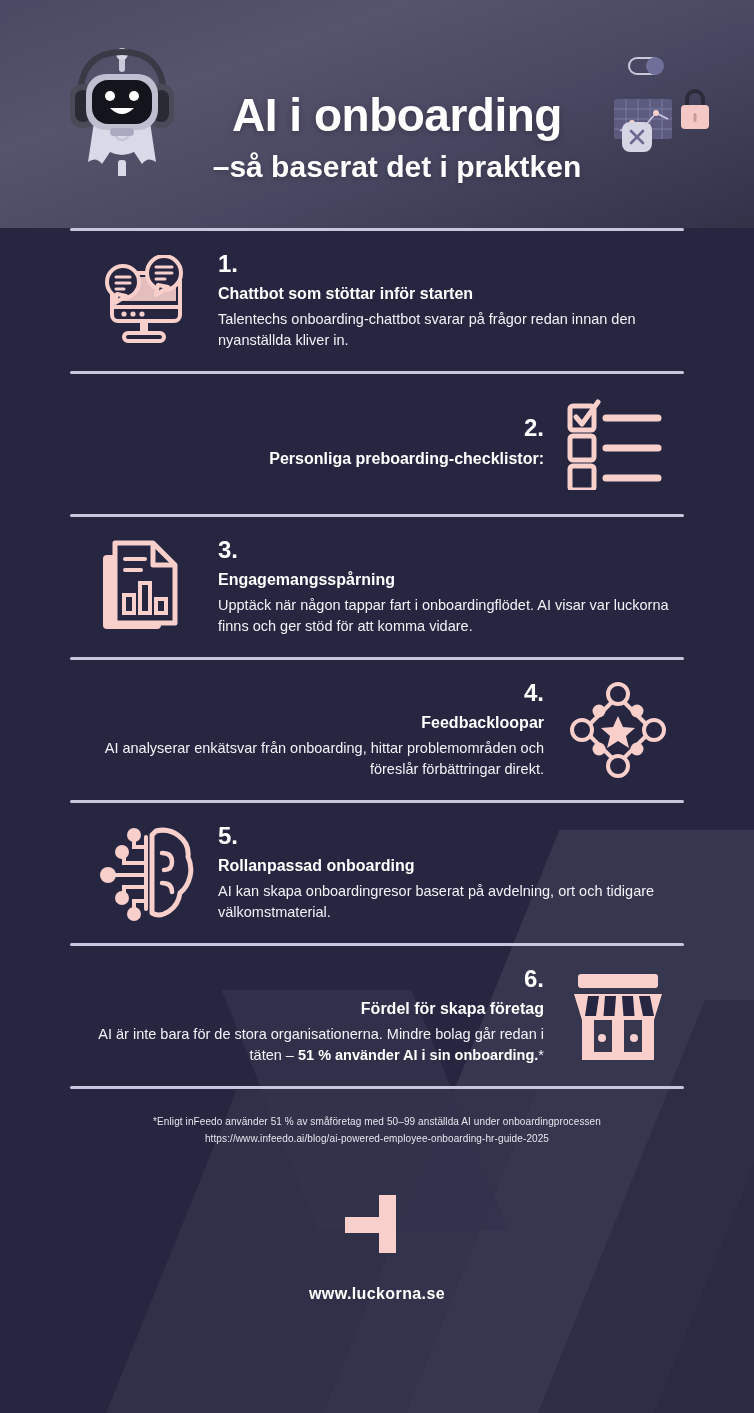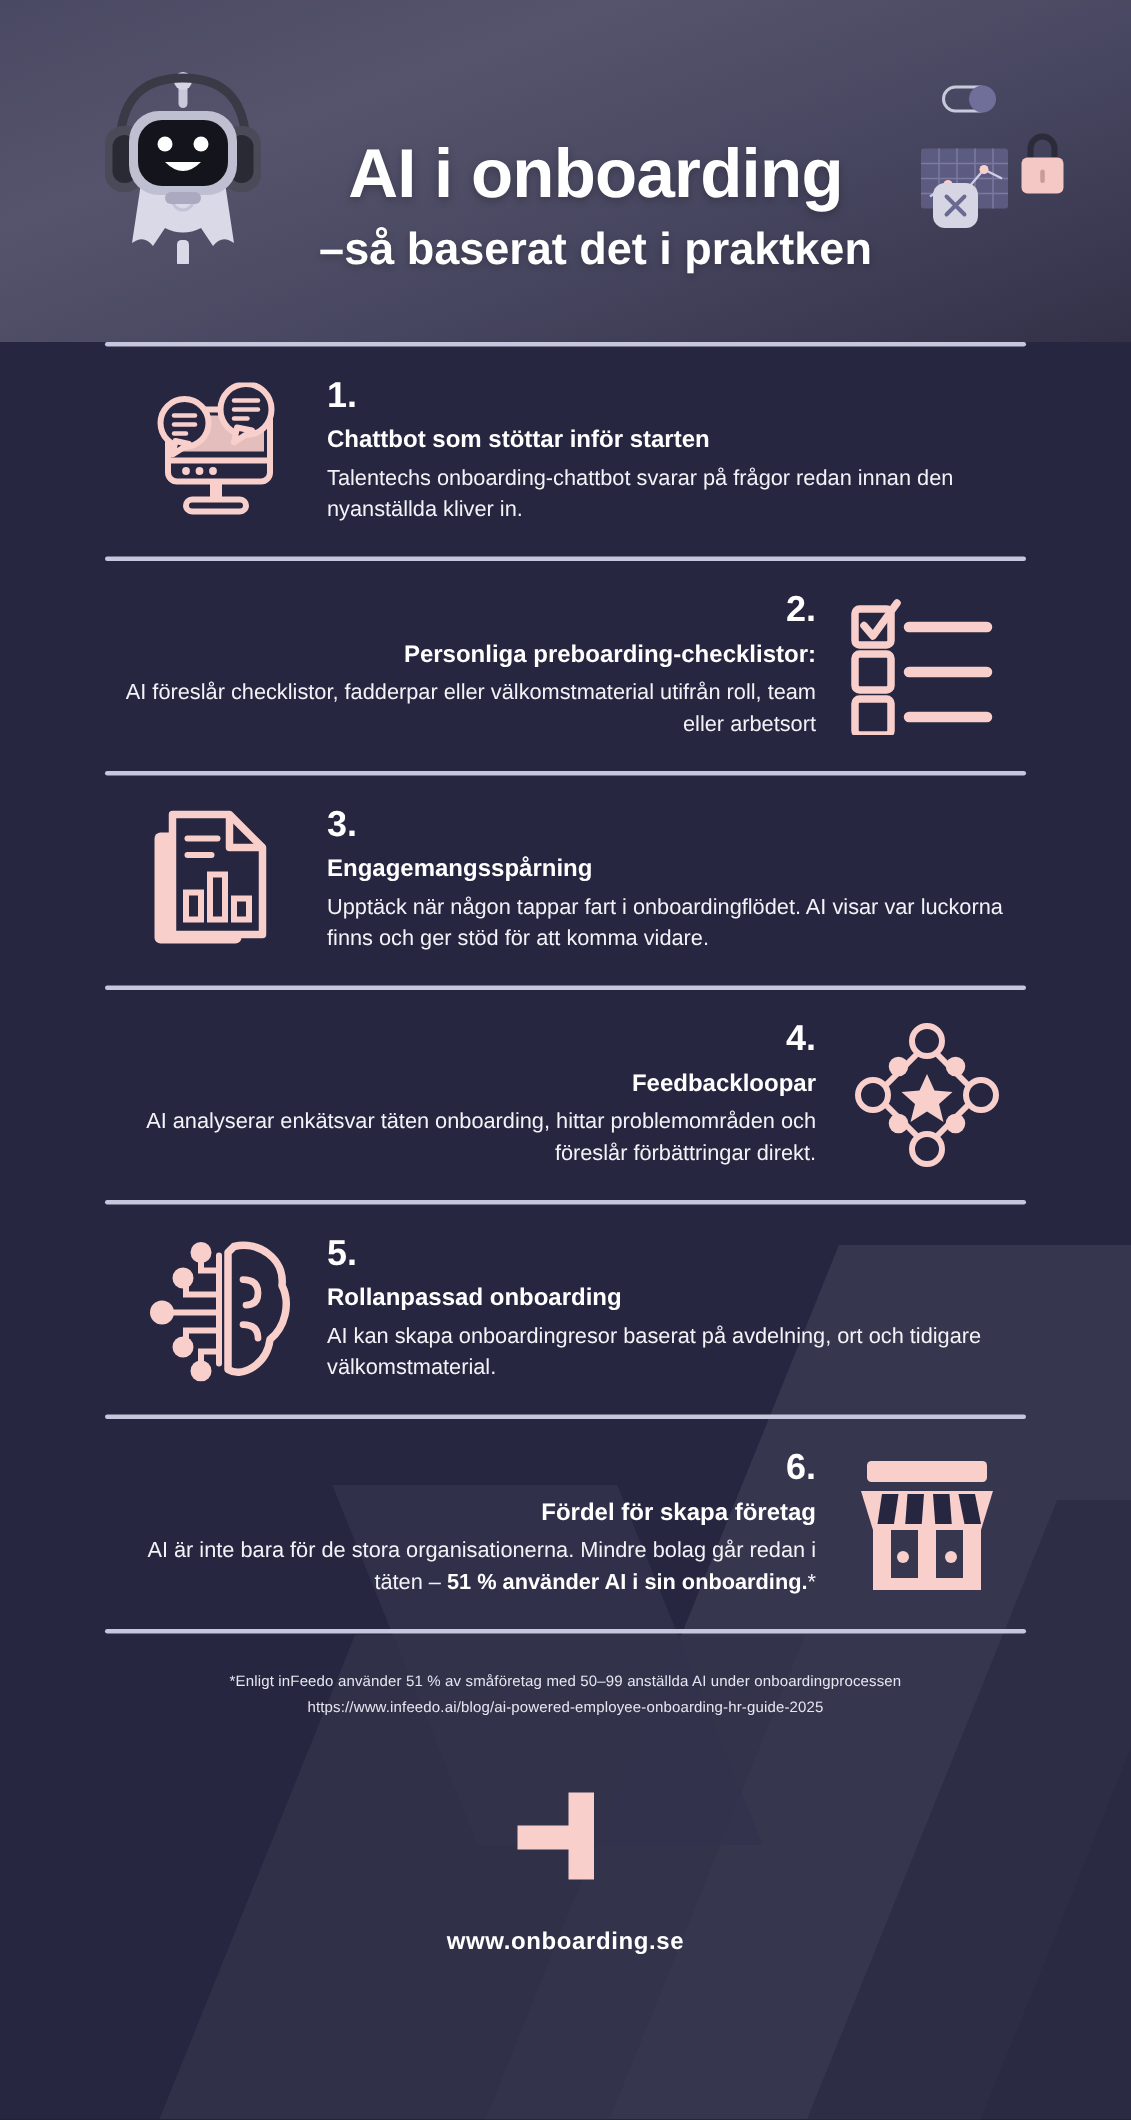--- a/index.html
+++ b/index.html
@@ -263,21 +263,20 @@
           <rect x="4" y="38" width="24" height="24" rx="3" fill="none" stroke="#f8cfcb" stroke-width="5"></rect>
           <rect x="4" y="68" width="24" height="24" rx="3" fill="none" stroke="#f8cfcb" stroke-width="5"></rect>
           <line x1="40" y1="20" x2="92" y2="20" stroke="#f8cfcb" stroke-width="7" stroke-linecap="round"></line>
           <line x1="40" y1="50" x2="92" y2="50" stroke="#f8cfcb" stroke-width="7" stroke-linecap="round"></line>
           <line x1="40" y1="80" x2="92" y2="80" stroke="#f8cfcb" stroke-width="7" stroke-linecap="round"></line>
         </svg>
       </div>
       <div class="txt">
         <div class="num">2.</div>
         <div class="head">Personliga preboarding-checklistor:</div>
-        <div class="body-txt">AI föreslår checklistor, fadderpar eller välkomstmaterial utifrån roll, team eller arbetsort</div>
       </div>
     </div>
 
     <div class="divider"></div>
 
     <div class="row left">
       <div class="icon-box">
         <svg width="94" height="96" viewBox="0 0 94 96">
           <rect x="6" y="16" width="58" height="74" rx="4" fill="#f8cfcb"></rect>
           <path d="M18 4 H56 L78 26 V84 H18 Z" fill="#262640" stroke="#f8cfcb" stroke-width="5" stroke-linejoin="round"></path>
@@ -316,21 +315,21 @@
           <circle cx="31" cy="31" r="6.5" fill="#f8cfcb"></circle>
           <circle cx="69" cy="31" r="6.5" fill="#f8cfcb"></circle>
           <circle cx="69" cy="69" r="6.5" fill="#f8cfcb"></circle>
           <circle cx="31" cy="69" r="6.5" fill="#f8cfcb"></circle>
           <path d="M50 36 L55 47 L67 48 L58 56 L61 68 L50 61 L39 68 L42 56 L33 48 L45 47 Z" fill="#f8cfcb"></path>
         </svg>
       </div>
       <div class="txt">
         <div class="num">4.</div>
         <div class="head">Feedbackloopar</div>
-        <div class="body-txt">AI analyserar enkätsvar täten onboarding, hittar problemområden och föreslår förbättringar direkt.</div>
+        <div class="body-txt">AI analyserar enkätsvar från onboarding, hittar problemområden och föreslår förbättringar direkt.</div>
       </div>
     </div>
 
     <div class="divider"></div>
 
     <div class="row left">
       <div class="icon-box">
         <svg width="100" height="96" viewBox="0 0 100 96">
           <path d="M62 6 C78 2 96 14 94 32 C100 44 96 60 86 68 C84 84 68 94 58 88 L58 10 Z" fill="none" stroke="#f8cfcb" stroke-width="5" stroke-linejoin="round"></path>
           <path d="M68 28 q10 0 10 9 q0 8 -8 8" fill="none" stroke="#f8cfcb" stroke-width="4.5" stroke-linecap="round"></path>
@@ -391,16 +390,16 @@
   <div class="footnote">
     <div>*Enligt inFeedo använder 51 % av småföretag med 50–99 anställda AI under onboardingprocessen</div>
     <div>https://www.infeedo.ai/blog/ai-powered-employee-onboarding-hr-guide-2025</div>
   </div>
 
   <div class="footer">
     <svg class="logo" width="68" height="62" viewBox="0 0 68 62">
       <rect x="2" y="24" width="44" height="16" fill="#f8cfcb"></rect>
       <rect x="36" y="2" width="17" height="58" fill="#f8cfcb"></rect>
     </svg>
-    <div class="site">www.onboarding.se</div>
+    <div class="site">www.luckorna.se</div>
   </div>
 
 </div>
 
 </body></html>

